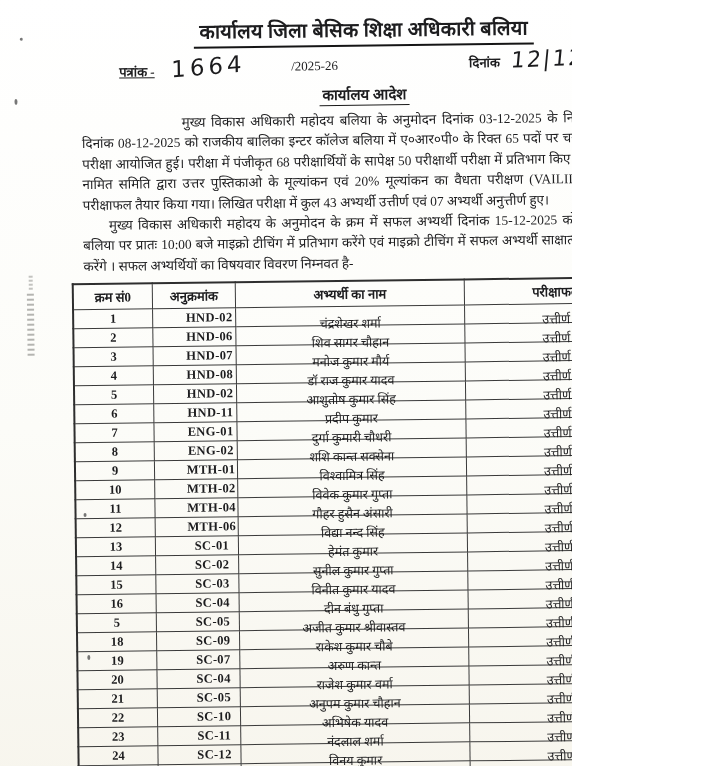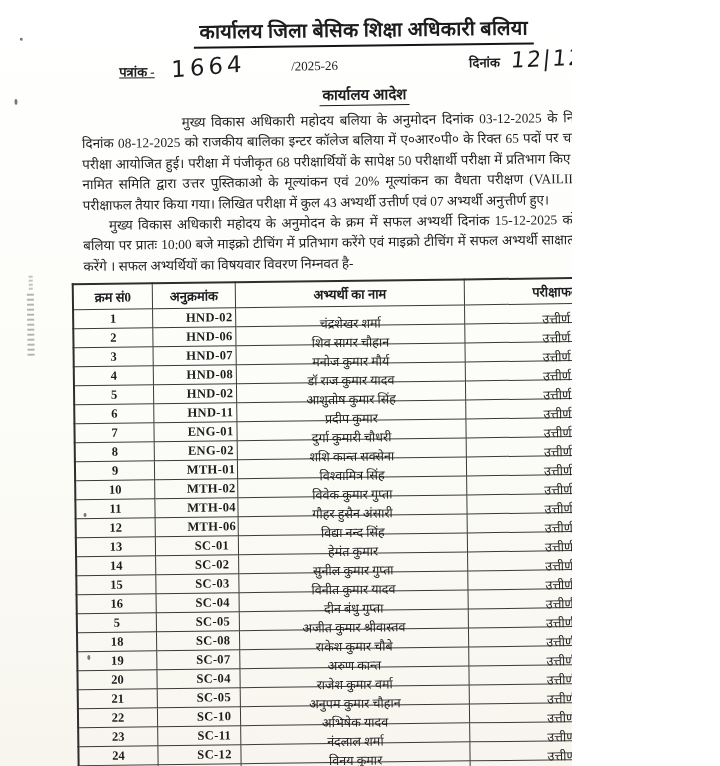--- a/index.html
+++ b/index.html
@@ -200,21 +200,21 @@
               <td class="col-result"><span class="cellText">उत्तीर्ण</span></td>
             </tr>
             <tr>
               <td class="col-sn"><span class="cellText">5</span></td>
               <td class="col-roll"><span class="cellText">SC-05</span></td>
               <td class="col-name"><span class="cellText">अजीत कुमार श्रीवास्तव</span></td>
               <td class="col-result"><span class="cellText">उत्तीर्ण</span></td>
             </tr>
             <tr>
               <td class="col-sn"><span class="cellText">18</span></td>
-              <td class="col-roll"><span class="cellText">SC-08</span></td>
+              <td class="col-roll"><span class="cellText">SC-09</span></td>
               <td class="col-name"><span class="cellText">राकेश कुमार चौबे</span></td>
               <td class="col-result"><span class="cellText">उत्तीर्ण</span></td>
             </tr>
             <tr>
               <td class="col-sn"><span class="cellText">19</span></td>
               <td class="col-roll"><span class="cellText">SC-07</span></td>
               <td class="col-name"><span class="cellText">अरुण कान्त</span></td>
               <td class="col-result"><span class="cellText">उत्तीर्ण</span></td>
             </tr>
             <tr>

